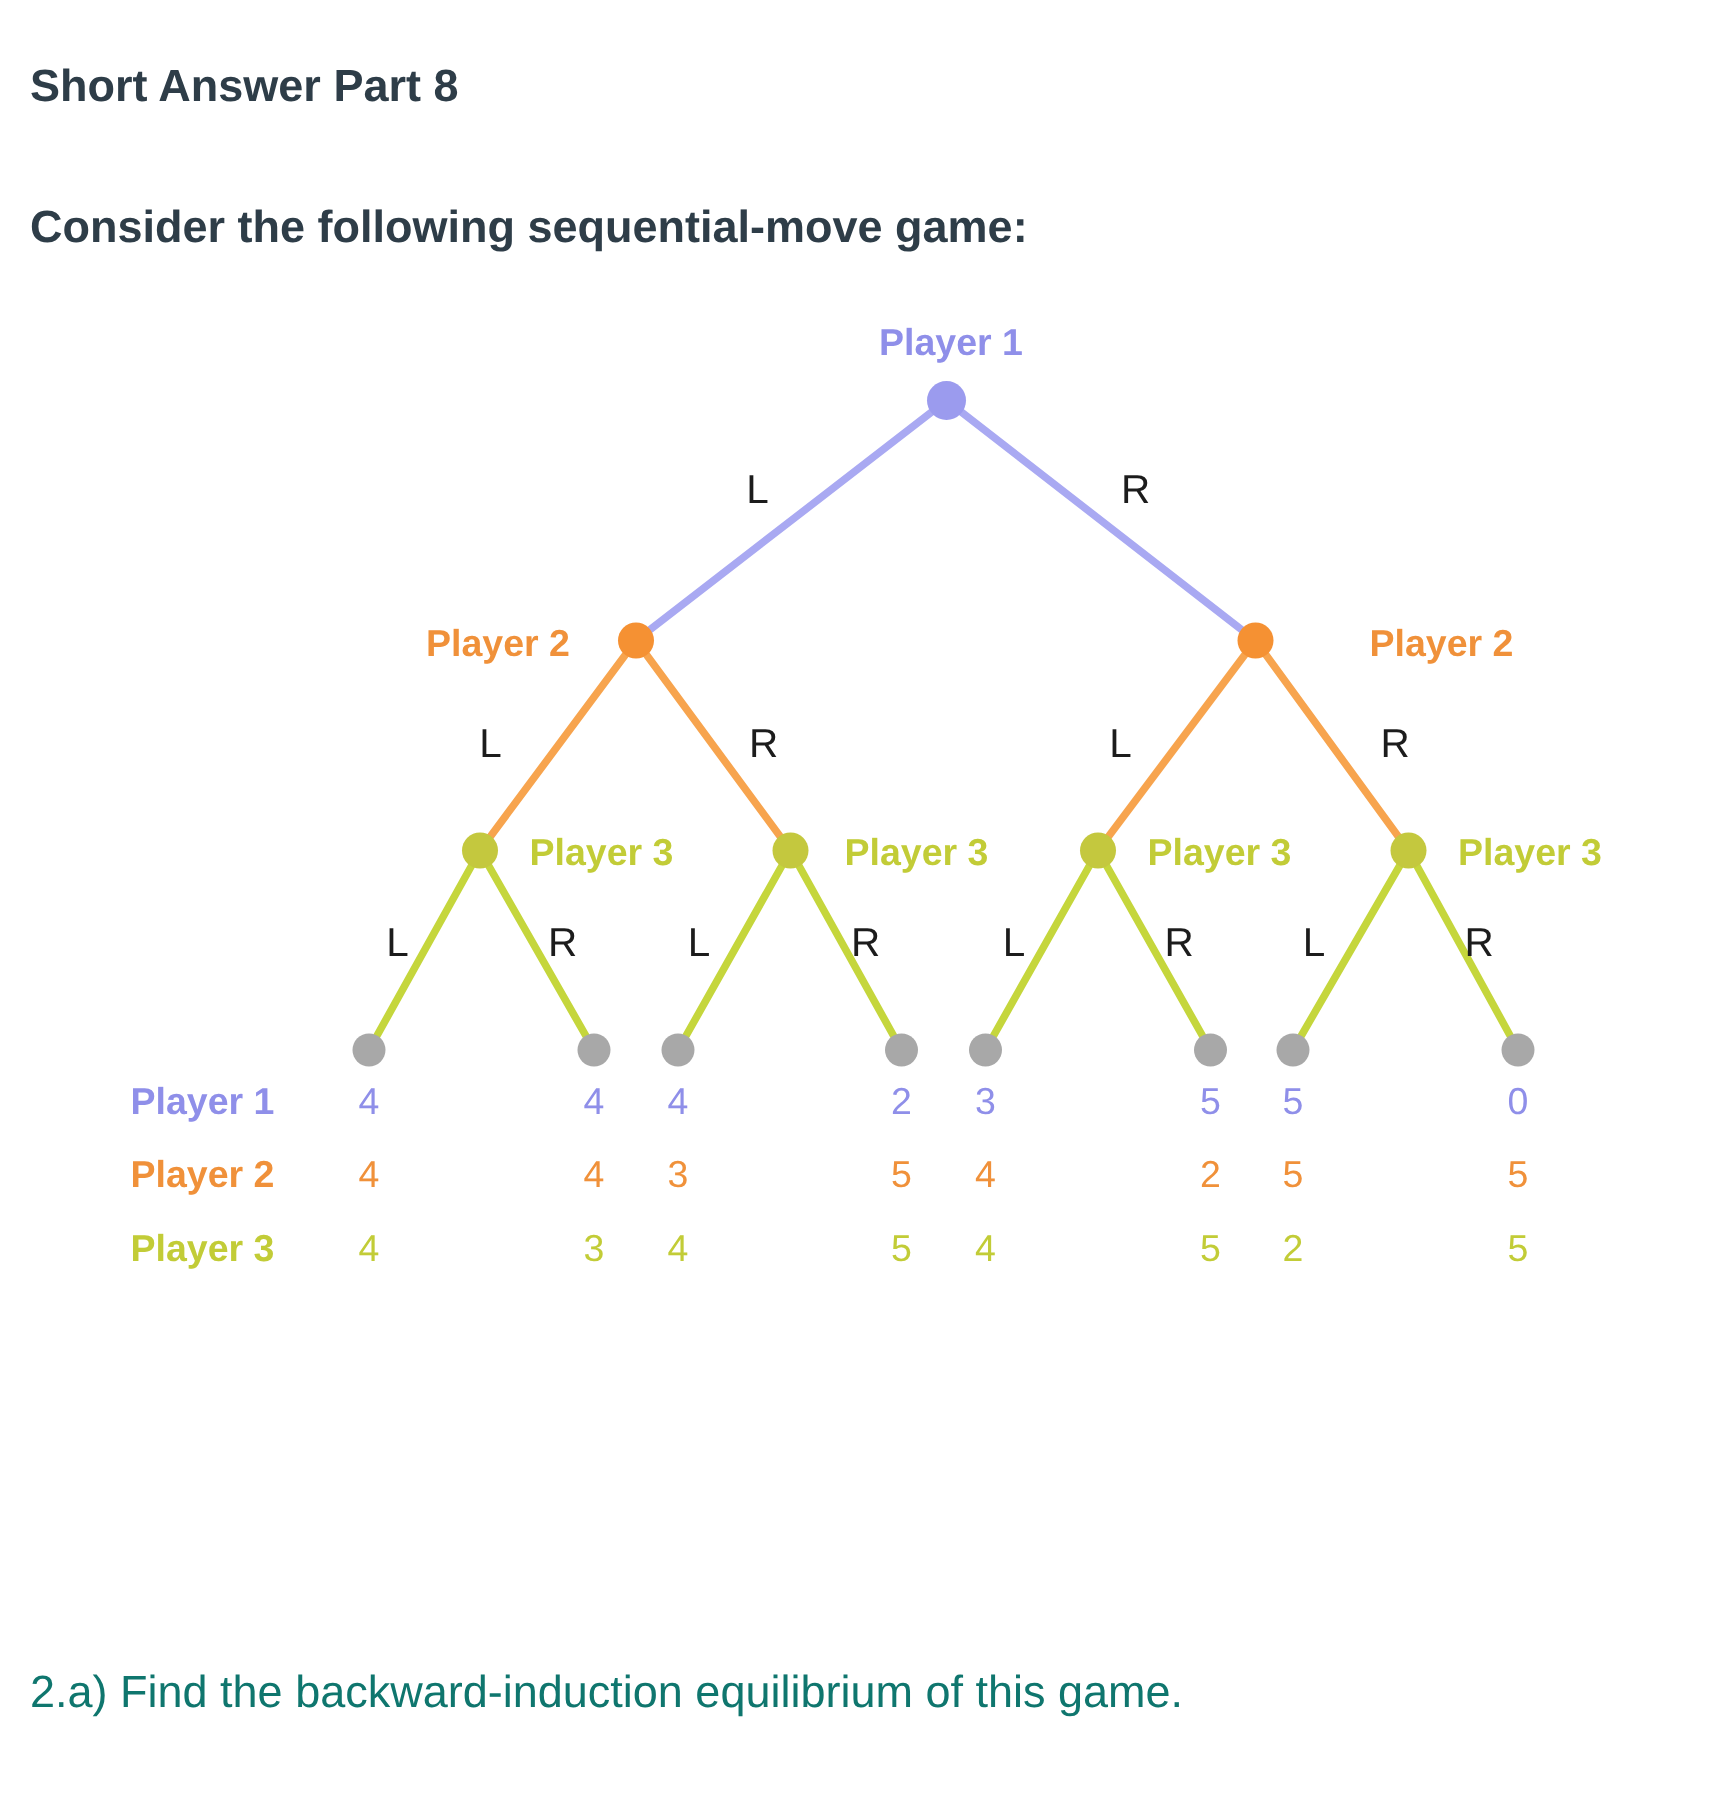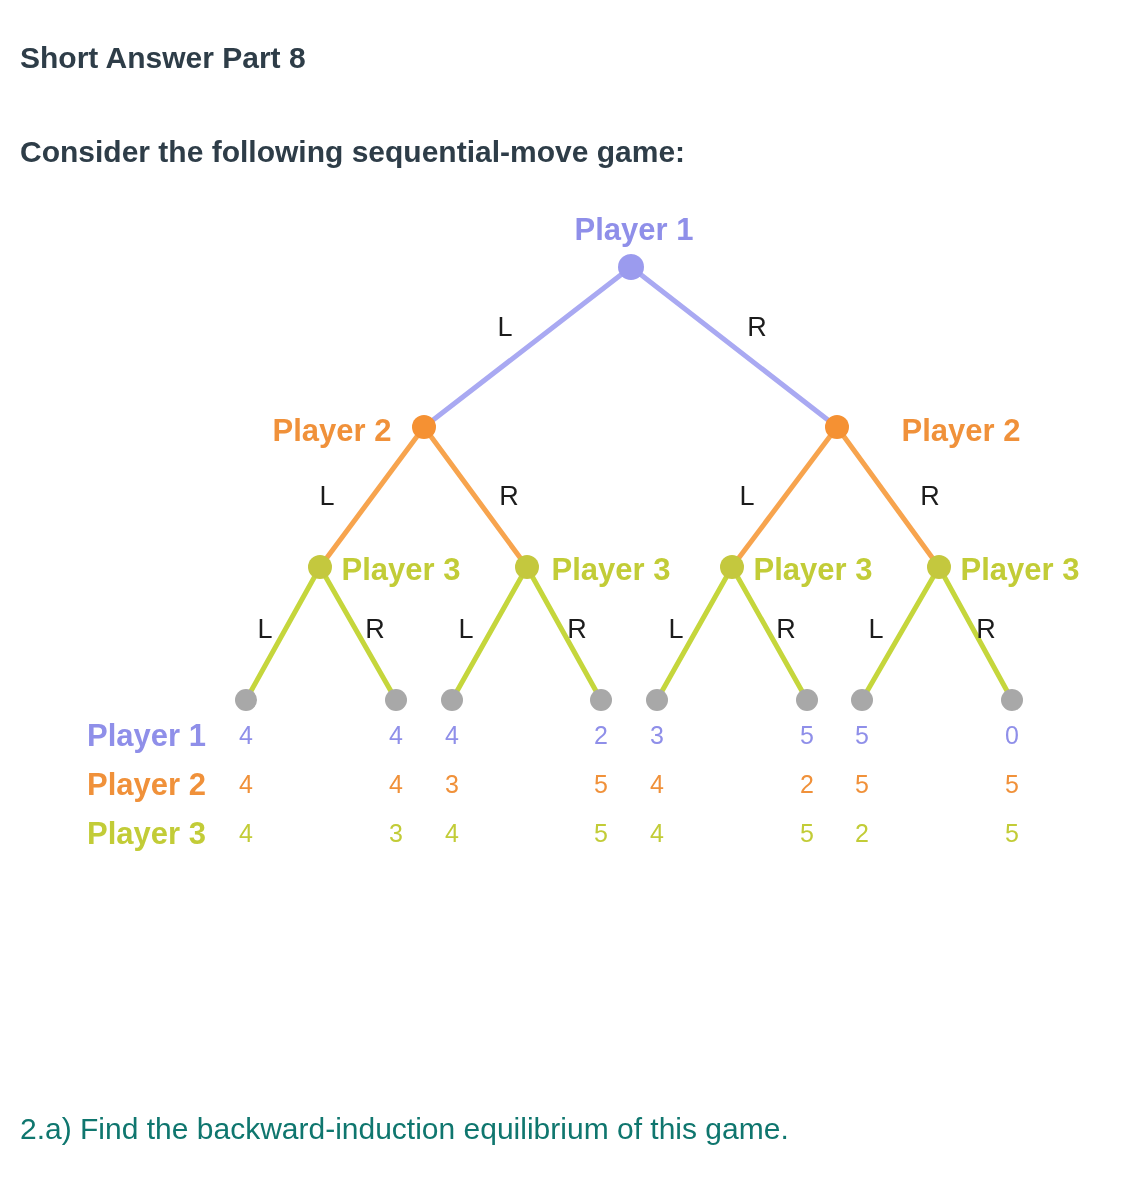--- a/index.html
+++ b/index.html
@@ -50,21 +50,21 @@
     width: 1140px;
     height: 1201px;
   }
   .abs-label {
     position: absolute;
     transform: translate(-50%, -50%);
     white-space: nowrap;
     line-height: 1;
   }
   .player-label {
-    font-size: 31px;
+    font-size: 25px;
     font-weight: bold;
   }
   .row-label {
     transform: translate(0, -50%);
   }
   .edge-label {
     font-size: 27px;
     font-weight: normal;
   }
   .payoff-value {

